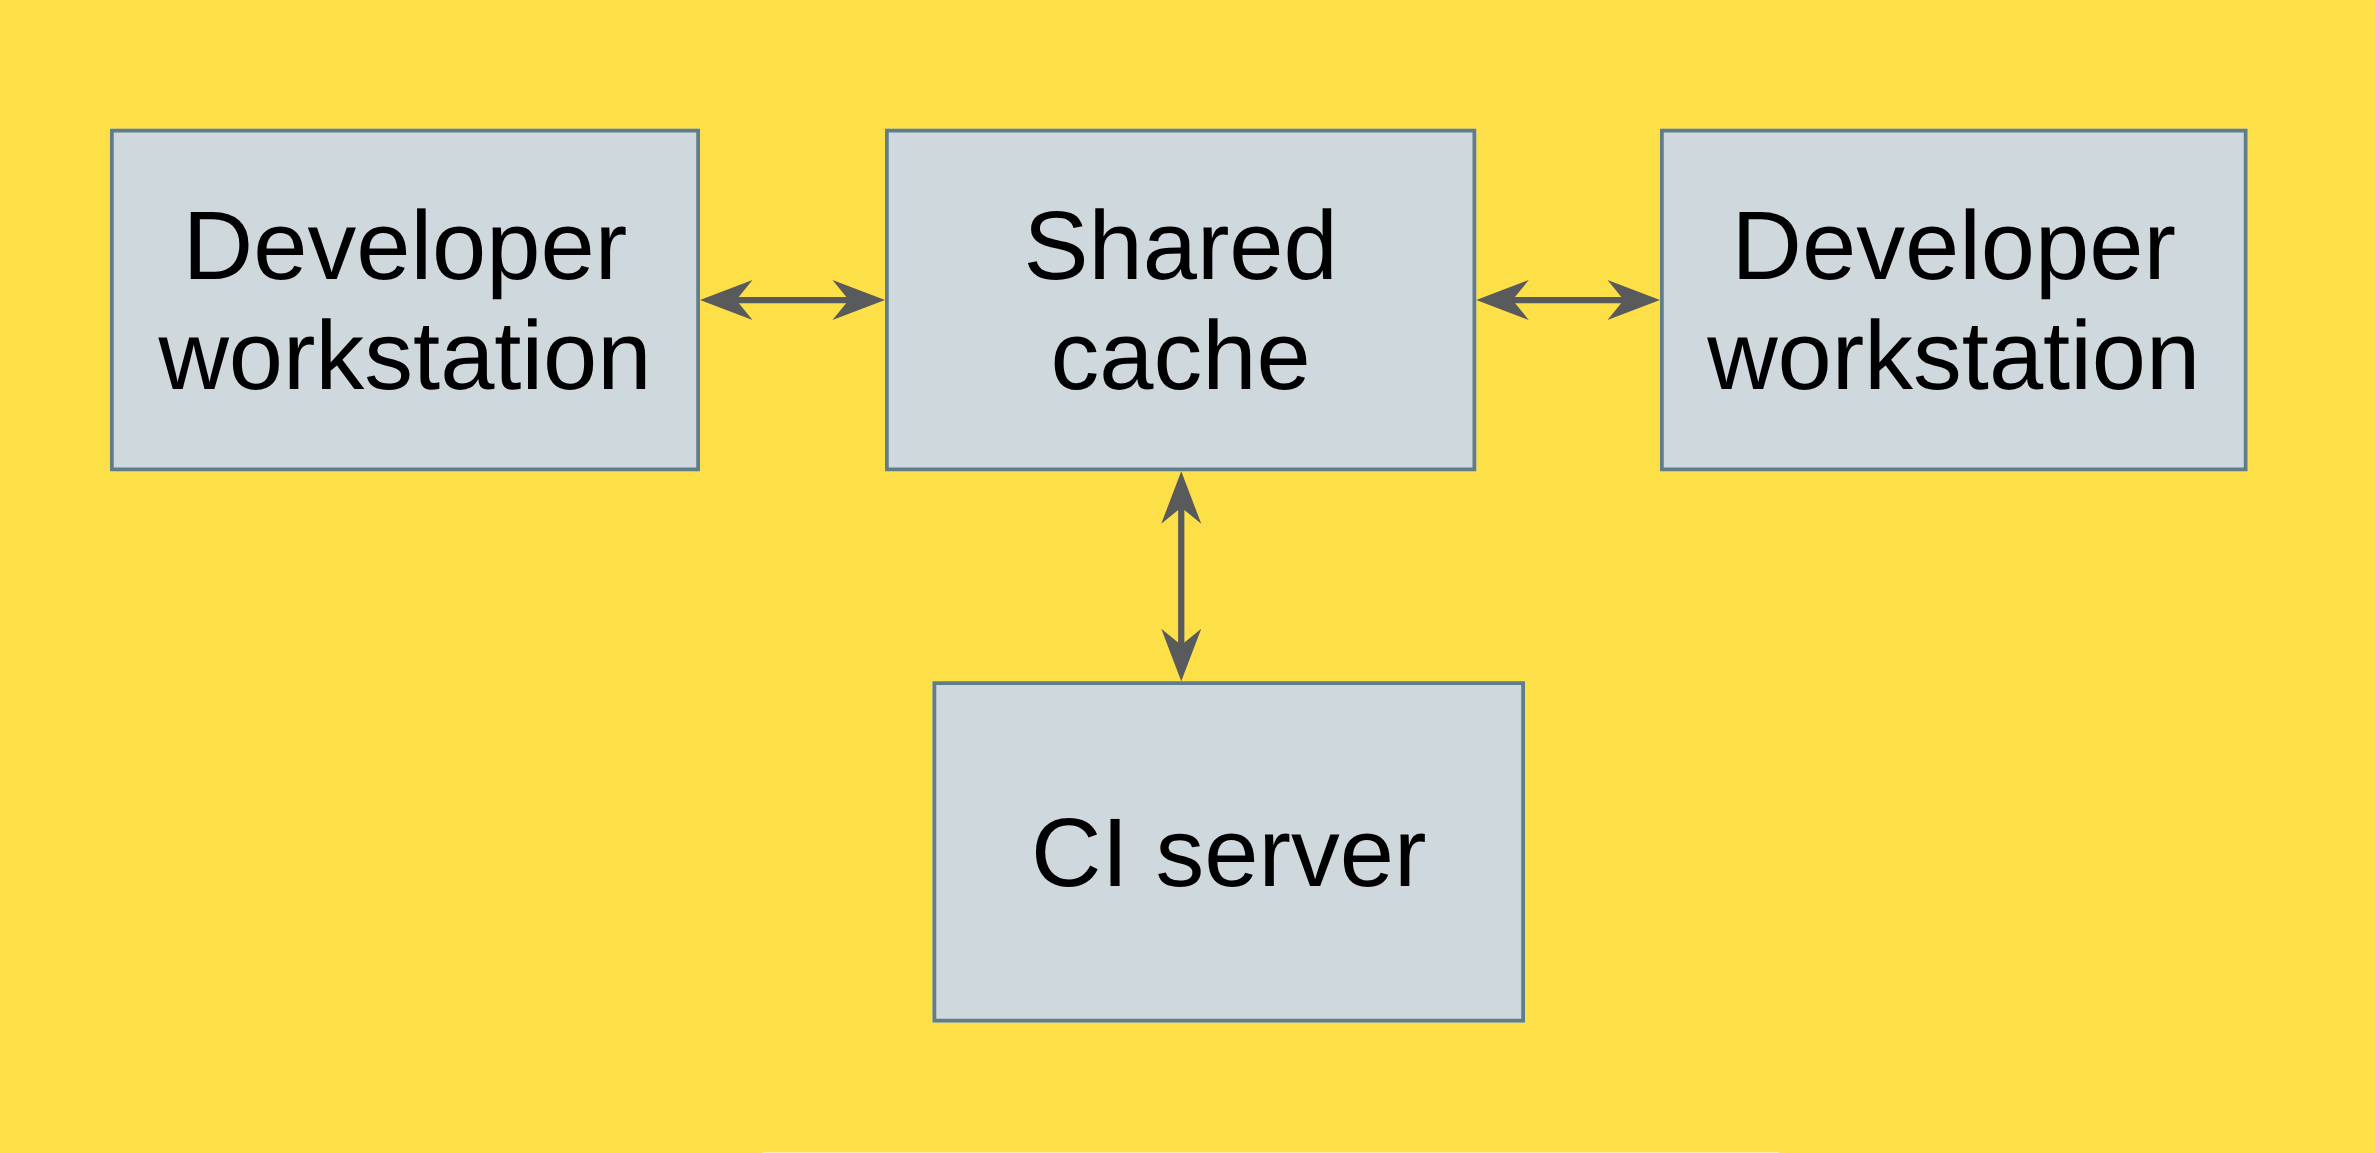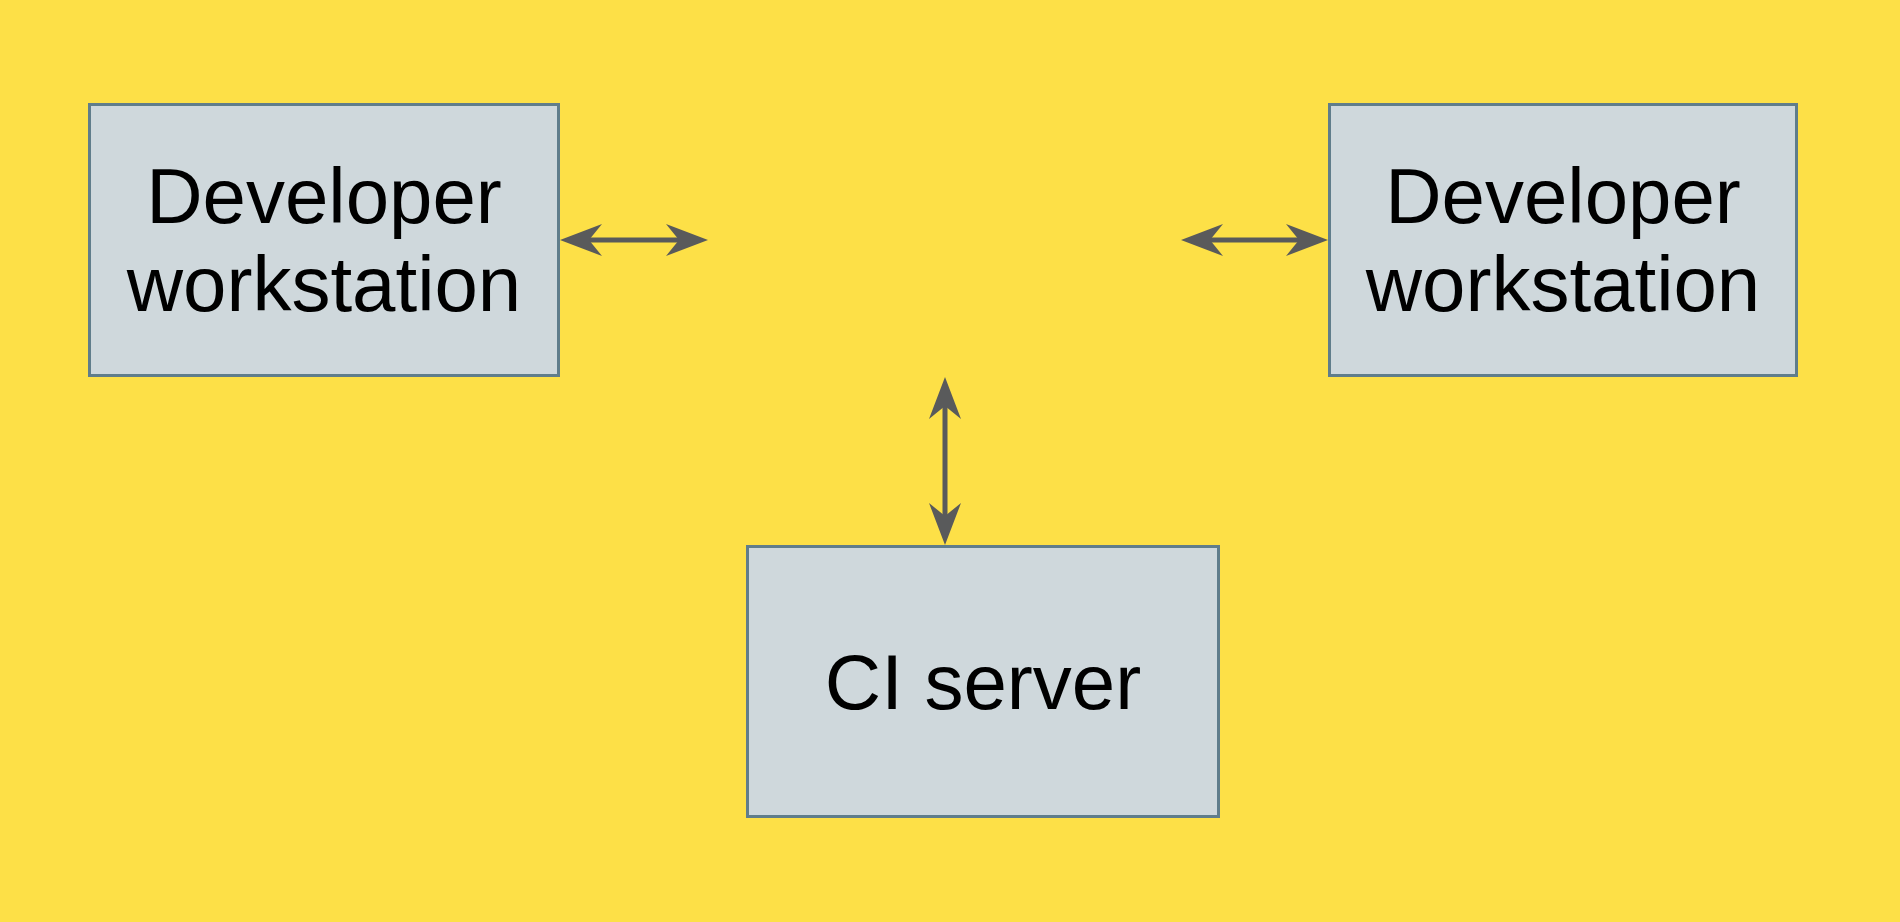--- a/index.html
+++ b/index.html
@@ -52,20 +52,26 @@
 
 <div class="canvas">
 
   <div class="node node-dev-left">
     <div class="node-label">
       <span class="line">Developer</span>
       <span class="line">workstation</span>
     </div>
   </div>
 
+  <div class="node node-shared">
+    <div class="node-label">
+      <span class="line">Shared</span>
+      <span class="line">cache</span>
+    </div>
+  </div>
 
   <div class="node node-dev-right">
     <div class="node-label">
       <span class="line">Developer</span>
       <span class="line">workstation</span>
     </div>
   </div>
 
   <div class="node node-ci">
     <div class="node-label">

